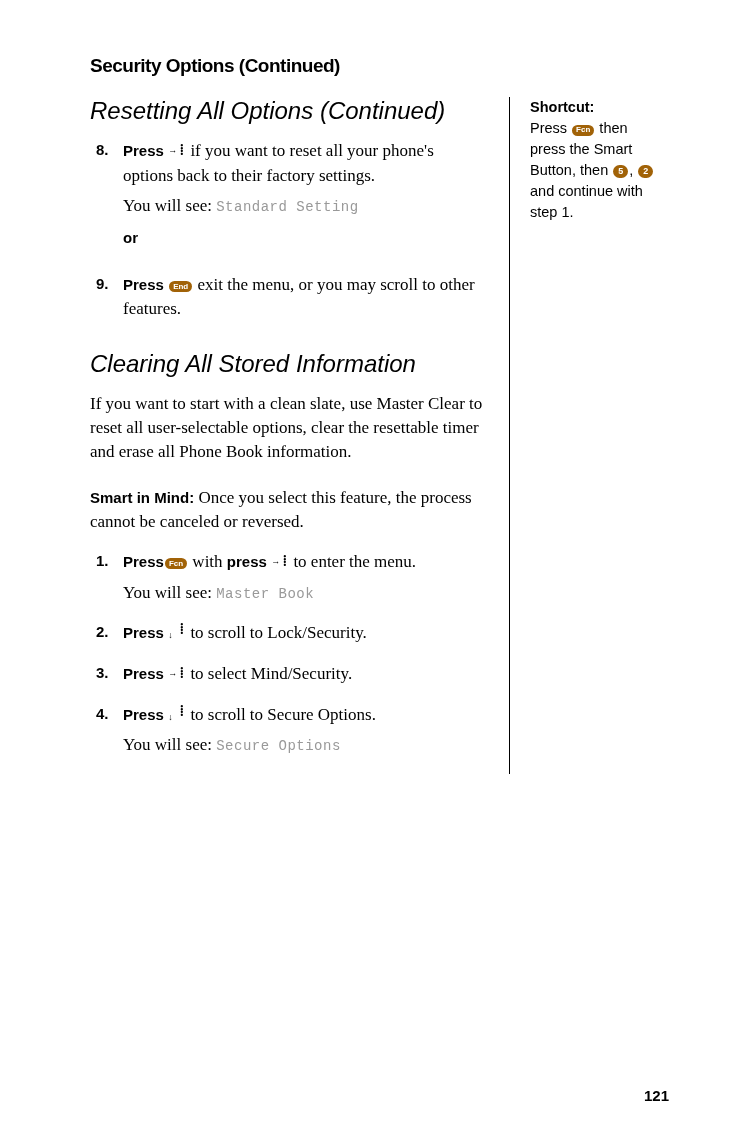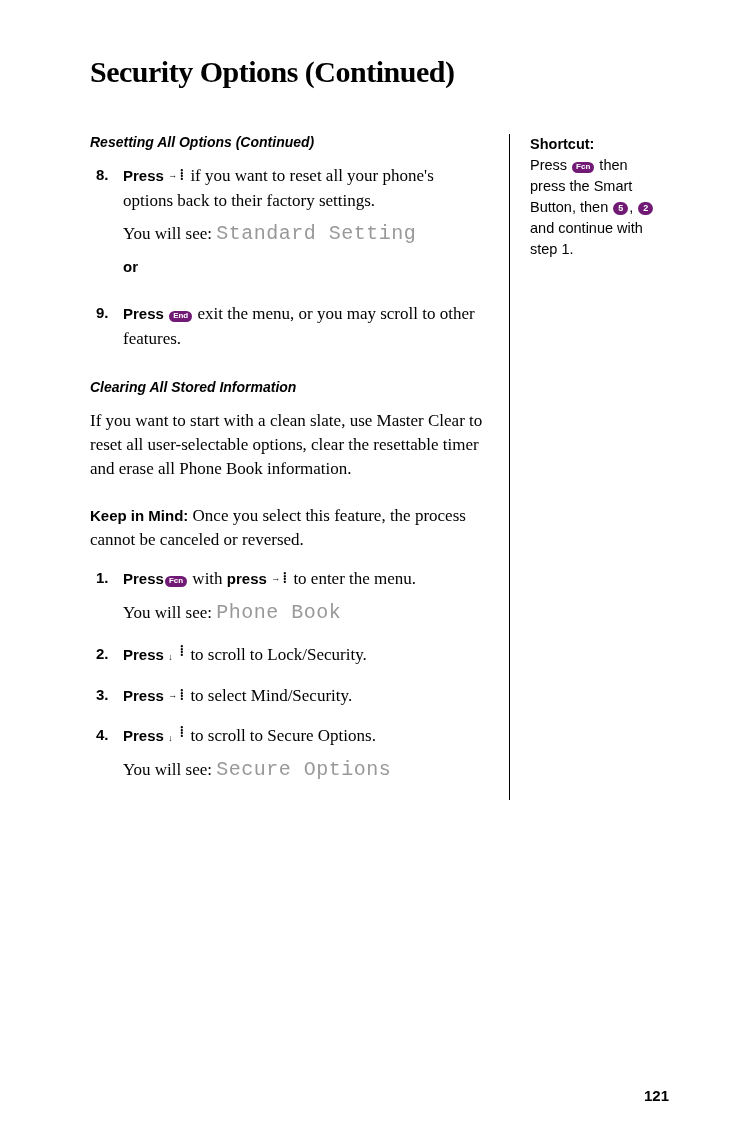--- a/index.html
+++ b/index.html
@@ -5,47 +5,47 @@
     * { margin: 0; padding: 0; box-sizing: border-box; }
     body {
       width: 731px;
       height: 1142px;
       background: #fff;
       font-family: Georgia, 'Times New Roman', serif;
       padding: 55px 60px 40px 90px;
       position: relative;
     }
     .page-title {
-      font-family: Liberation Serif, serif;
-      font-weight: bold;
-      font-size: 30px;
-      margin-bottom: 45px;
+      font-family: Liberation Sans, sans-serif;
+      font-weight: bold;
+      font-size: 19px;
+      margin-bottom: 20px;
       letter-spacing: -0.5px;
     }
     .layout {
       display: flex;
       gap: 0;
     }
     .main-col {
       width: 420px;
       padding-right: 25px;
       border-right: 1px solid #000;
     }
     .side-col {
       width: 145px;
       padding-left: 20px;
       font-family: Arial, Helvetica, sans-serif;
       font-size: 14.5px;
       line-height: 1.45;
     }
     .section-heading {
       font-family: Arial, Helvetica, sans-serif;
-      font-weight: bold;
+      font-weight: normal;
       font-style: italic;
-      font-size: 14px;
+      font-size: 24px;
       margin-bottom: 14px;
     }
     .intro {
       font-size: 17px;
       line-height: 1.4;
       margin-bottom: 23px;
       font-family: Georgia, serif;
       font-stretch: condensed;
     }
     .keepmind {
@@ -81,21 +81,21 @@
     }
     .or-line {
       font-family: Arial, Helvetica, sans-serif;
       font-weight: bold;
       font-size: 15px;
       margin: 8px 0;
     }
     .sub-line { margin-top: 6px; }
     .disp {
       font-family: 'Courier New', monospace;
-      font-size: 20px;
+      font-size: 14px;
       color: #999;
       letter-spacing: 0.5px;
     }
     .icon-nav {
       display: inline-block;
       width: 14px;
       height: 14px;
       position: relative;
       vertical-align: -1px;
       margin: 0 2px;
@@ -121,21 +121,21 @@
       content: '↓';
       position: absolute;
       left: -2px;
       top: 4px;
       font-size: 9px;
       font-weight: bold;
     }
     .icon-nav.down::before { top: -6px; }
     .pill {
       display: inline-block;
-      background: #701a75;
+      background: #a16207;
       color: #fff;
       font-family: Arial, sans-serif;
       font-size: 8px;
       font-weight: bold;
       padding: 1.5px 4px;
       border-radius: 7px;
       vertical-align: 1px;
       margin: 0 1px;
       line-height: 1;
       min-width: 12px;
@@ -183,31 +183,31 @@
           <span class="pressb">Press</span>
           <span class="pill">End</span><span> exit the menu, or you may scroll to other features.</span>
         </div>
       </li>
     </ol>
 
     <div class="section2">
       <h2 class="section-heading">Clearing All Stored Information</h2>
       <p class="intro">If you want to start with a clean slate, use Master Clear to reset all user-selectable options, clear the resettable timer and erase all Phone Book information.</p>
       <p class="keepmind">
-        <span class="label">Keep in Mind:</span><span> Once you select this feature, the process cannot be canceled or reversed.</span>
+        <span class="label">Smart in Mind:</span><span> Once you select this feature, the process cannot be canceled or reversed.</span>
       </p>
 
       <ol>
         <li class="step">
           <div class="step-num">1.</div>
           <div class="step-body">
             <span class="pressb">Press</span><span class="pill">Fcn</span><span> with </span><span class="pressb">press</span>
             <span class="icon-nav right"></span><span> to enter the menu.</span>
             <div class="sub-line">
-              <span>You will see: </span><span class="disp">Phone Book</span>
+              <span>You will see: </span><span class="disp">Master Book</span>
             </div>
           </div>
         </li>
         <li class="step">
           <div class="step-num">2.</div>
           <div class="step-body">
             <span class="pressb">Press</span>
             <span class="icon-nav down"></span><span> to scroll to Lock/Security.</span>
           </div>
         </li>

